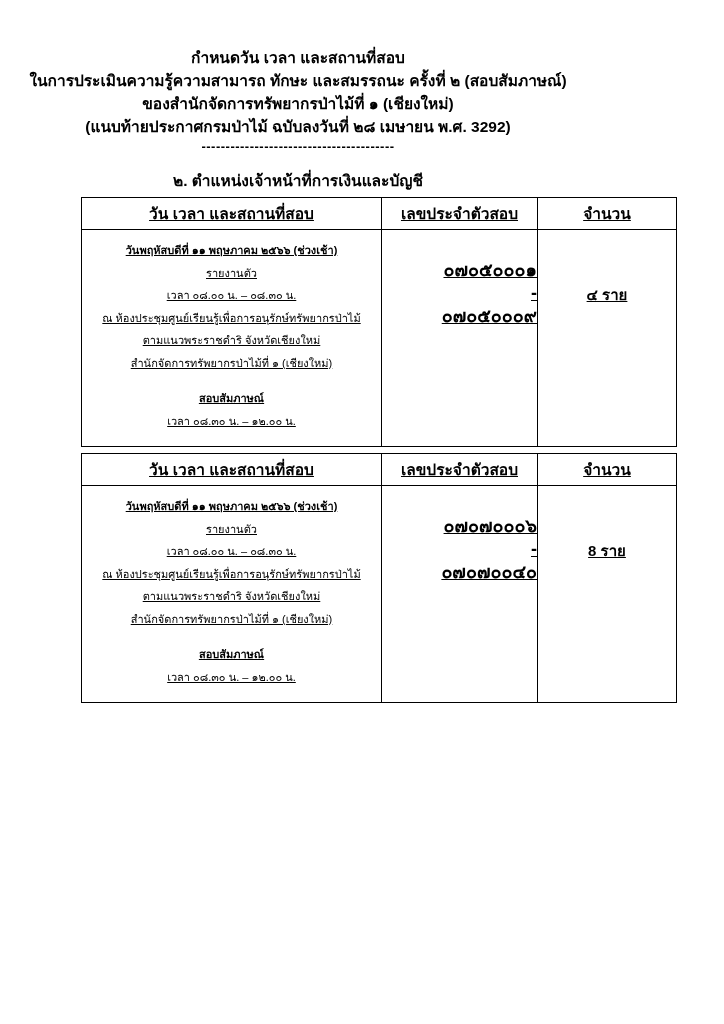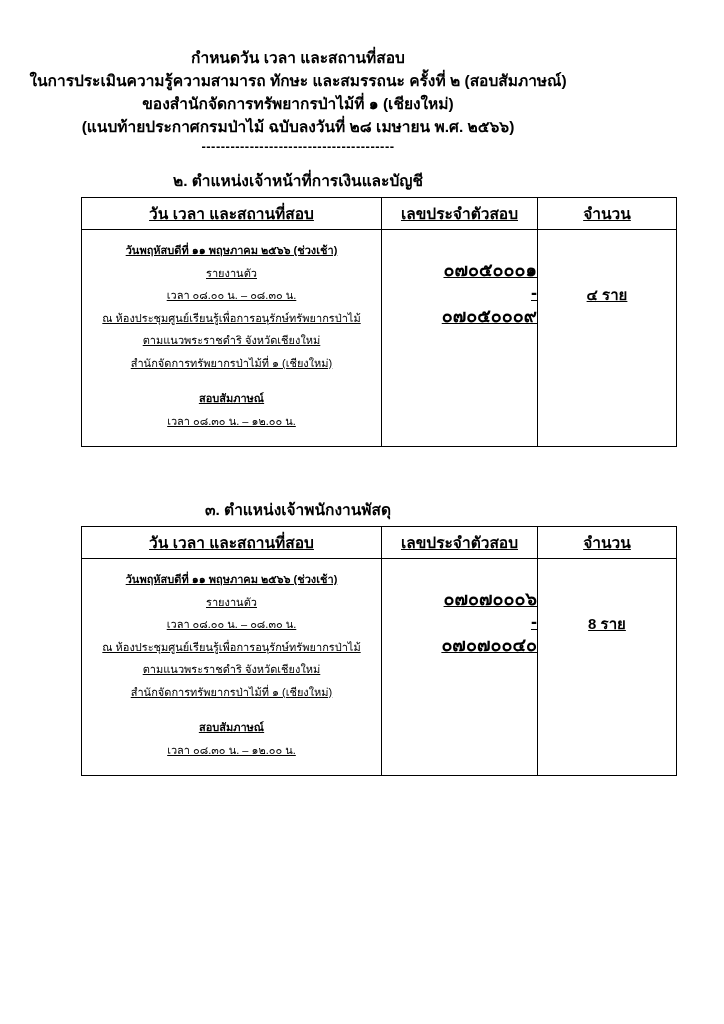--- a/index.html
+++ b/index.html
@@ -91,21 +91,21 @@
 </style>
 </head>
 <body>
 
 <div class="page">
 
   <div class="title-block">
     <div class="title-line">กำหนดวัน เวลา และสถานที่สอบ</div>
     <div class="title-line">ในการประเมินความรู้ความสามารถ ทักษะ และสมรรถนะ ครั้งที่ ๒ (สอบสัมภาษณ์)</div>
     <div class="title-line">ของสำนักจัดการทรัพยากรป่าไม้ที่ ๑ (เชียงใหม่)</div>
-    <div class="title-line">(แนบท้ายประกาศกรมป่าไม้ ฉบับลงวันที่  ๒๘ เมษายน พ.ศ. ๒๕๖๖)</div>
+    <div class="title-line">(แนบท้ายประกาศกรมป่าไม้ ฉบับลงวันที่  ๒๘ เมษายน พ.ศ. 3292)</div>
     <div class="divider-line">----------------------------------------</div>
   </div>
 
   <div class="section-heading first">๒. ตำแหน่งเจ้าหน้าที่การเงินและบัญชี</div>
   <table class="exam-table">
     <colgroup>
         <col class="c1">
         <col class="c2">
         <col class="c3">
       </colgroup>
@@ -134,21 +134,20 @@
           <div>-</div>
           <div>๐๗๐๕๐๐๐๙</div>
         </td>
         <td class="cell-count">
           <div>๔ ราย</div>
         </td>
       </tr>
     </tbody>
   </table>
 
-  <div class="section-heading second">๓. ตำแหน่งเจ้าพนักงานพัสดุ</div>
   <table class="exam-table">
     <colgroup>
         <col class="c1">
         <col class="c2">
         <col class="c3">
       </colgroup>
     <thead>
       <tr>
         <th>วัน เวลา และสถานที่สอบ</th>
         <th>เลขประจำตัวสอบ</th>

